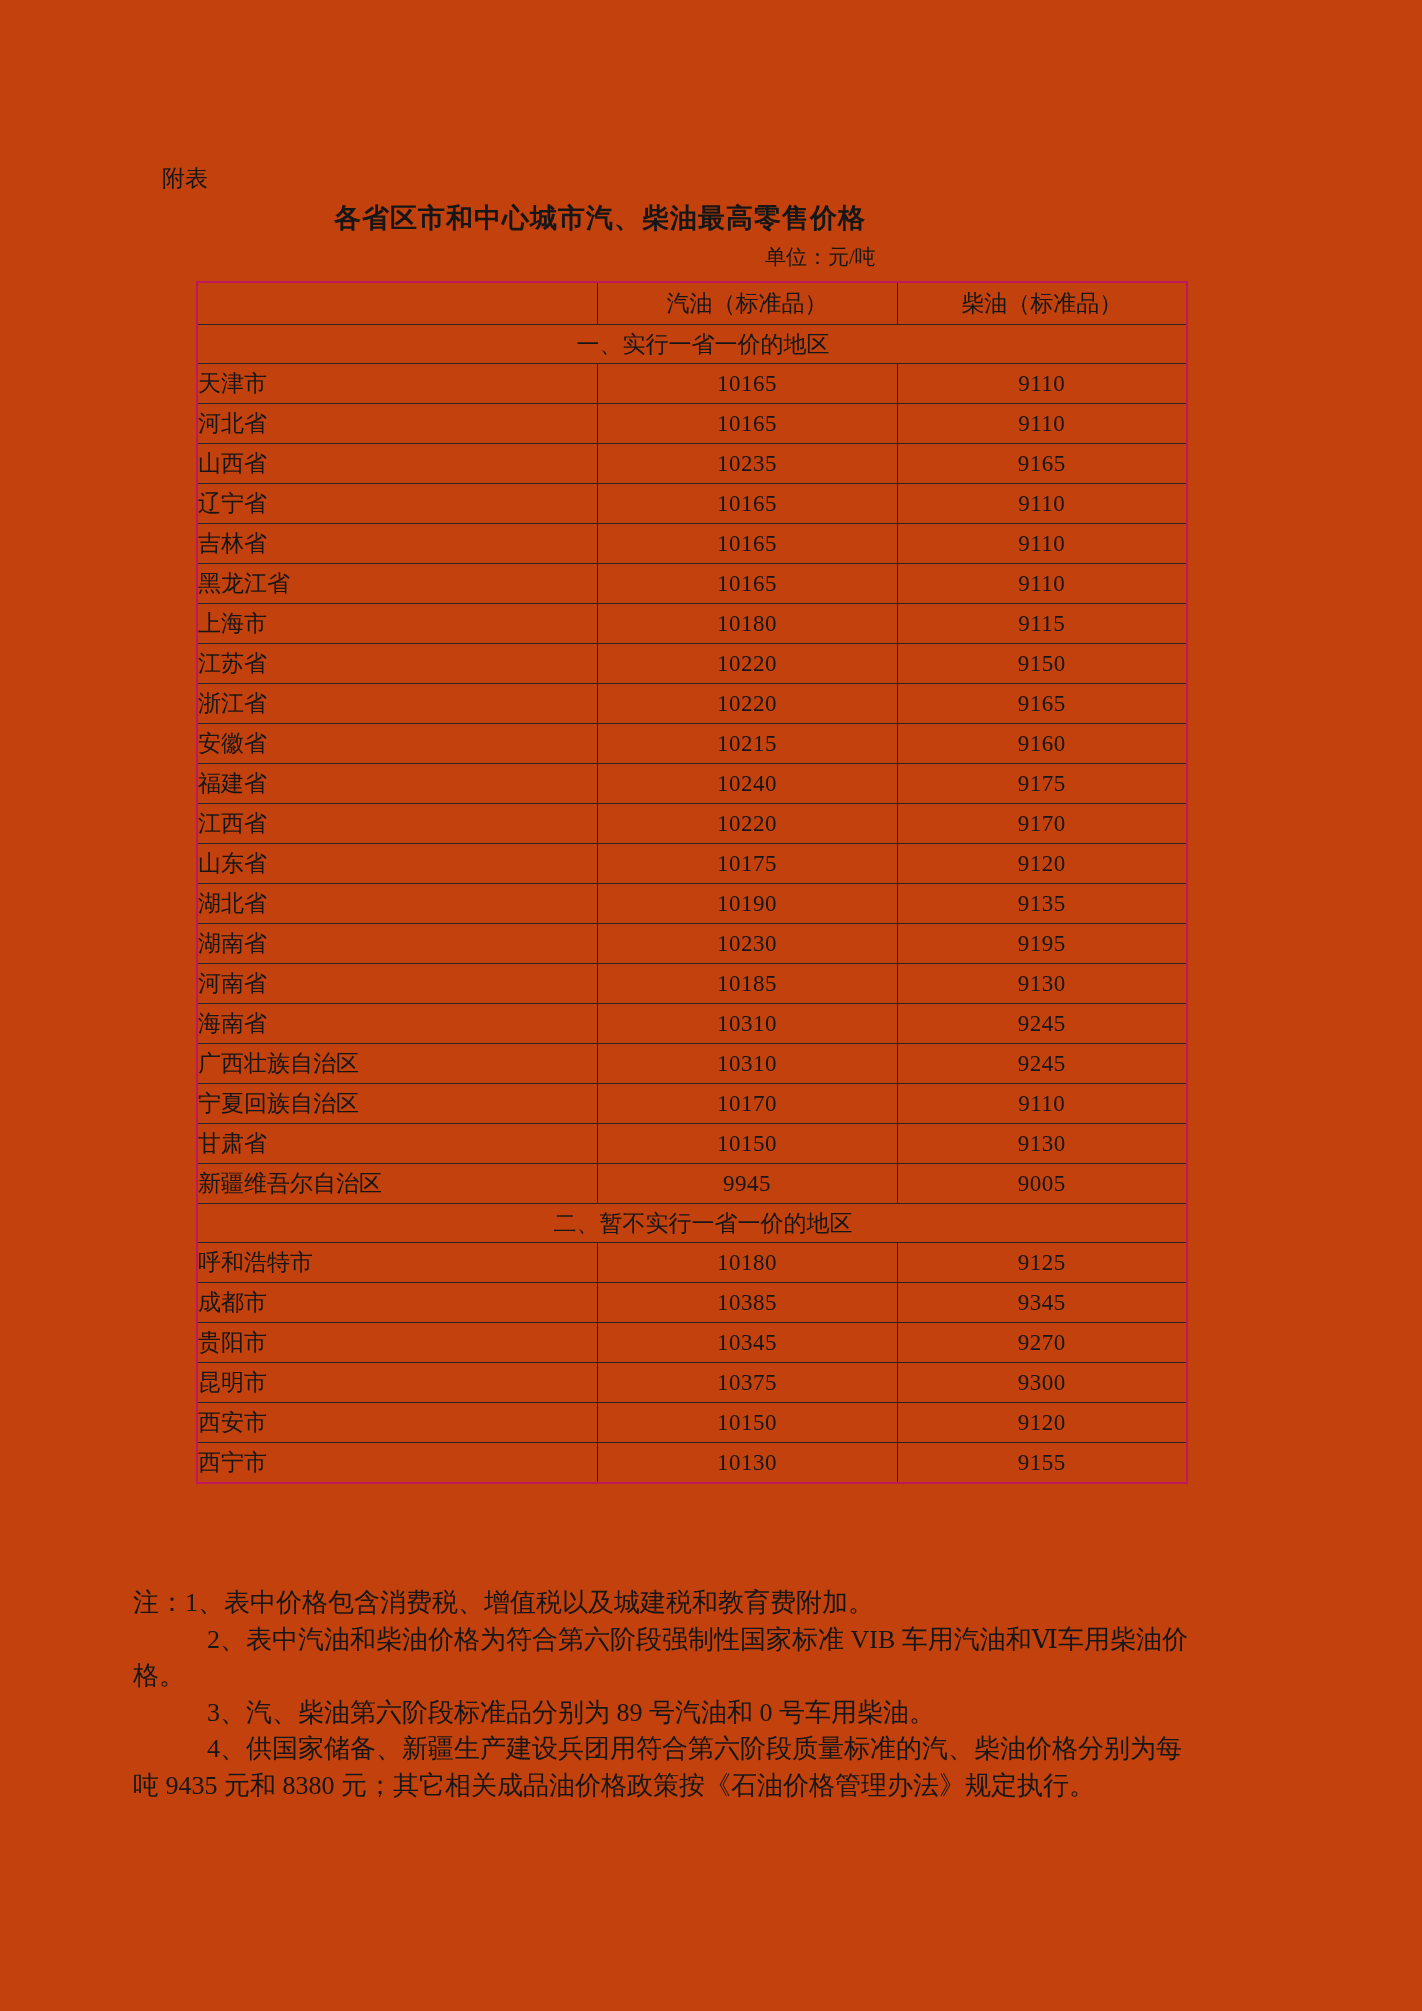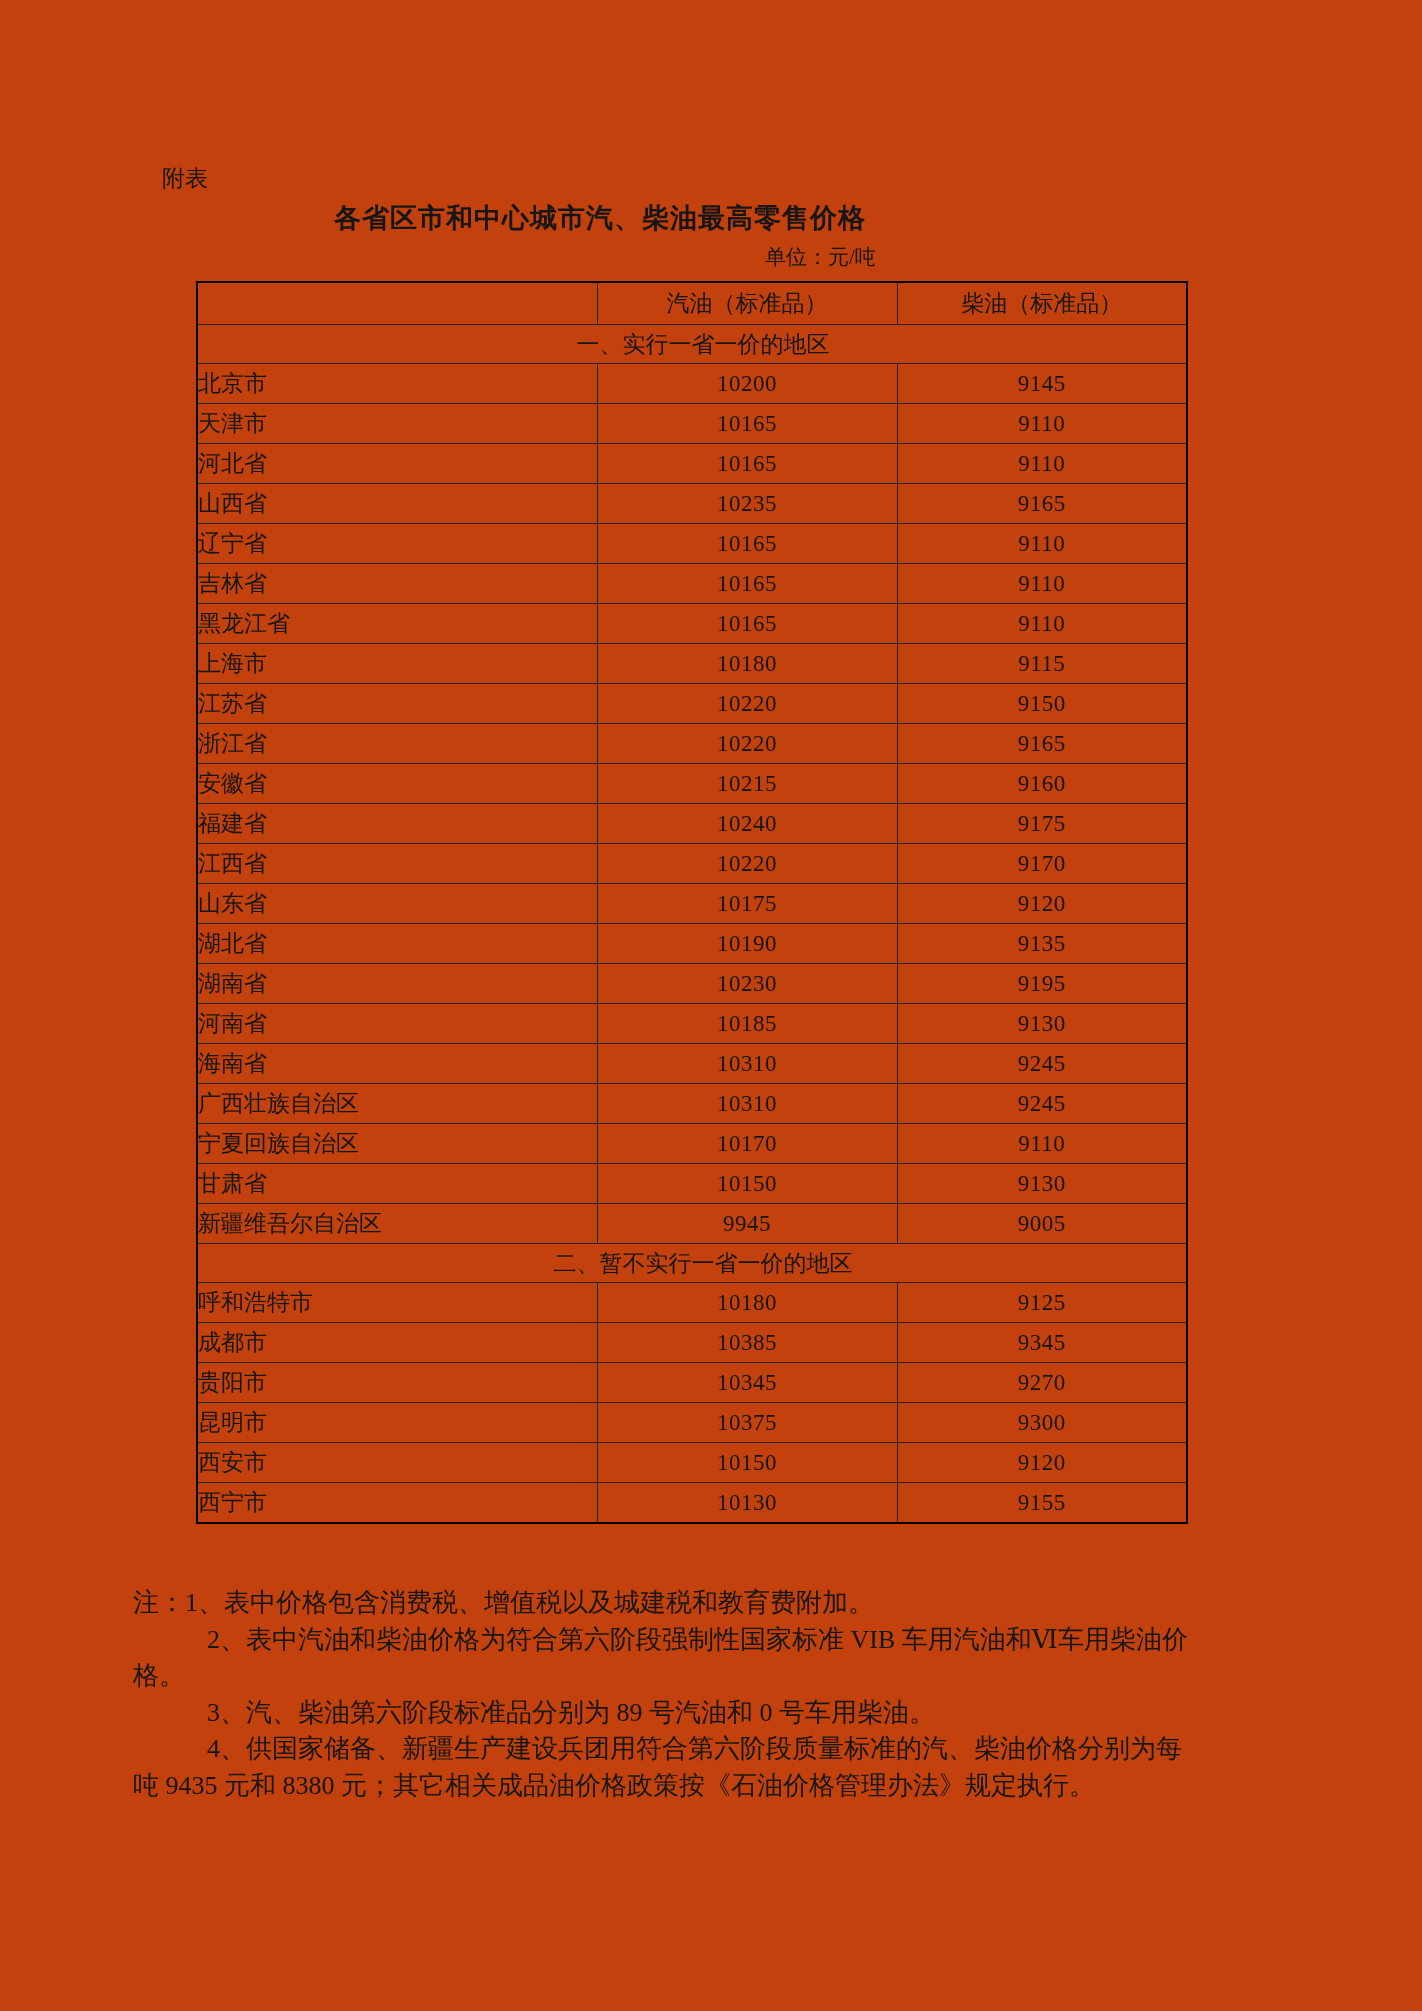--- a/index.html
+++ b/index.html
@@ -41,21 +41,21 @@
     font-size: 21px;
     line-height: 28px;
   }
   table.price-table {
     position: absolute;
     left: 196px;
     top: 281px;
     border-collapse: collapse;
     table-layout: fixed;
     width: 990px;
-    border: 2px solid #000000;
+    border: 2px solid #be185d;
   }
   table.price-table col.c-region   { width: 400px; }
   table.price-table col.c-gasoline { width: 300px; }
   table.price-table col.c-diesel   { width: 290px; }
   table.price-table th, table.price-table td {
     border: 1.5px solid #262626;
     font-size: 23px;
     font-weight: normal;
     vertical-align: middle;
     padding: 0;
@@ -103,25 +103,20 @@
         <th></th>
         <th>汽油（标准品）</th>
         <th>柴油（标准品）</th>
       </tr>
     </thead>
     <tbody>
         <tr class="section-row">
           <td colspan="3">一、实行一省一价的地区</td>
         </tr>
         <tr class="price-row">
-          <td class="region-cell">北京市</td>
-          <td class="num-cell">10200</td>
-          <td class="num-cell">9145</td>
-        </tr>
-        <tr class="price-row">
           <td class="region-cell">天津市</td>
           <td class="num-cell">10165</td>
           <td class="num-cell">9110</td>
         </tr>
         <tr class="price-row">
           <td class="region-cell">河北省</td>
           <td class="num-cell">10165</td>
           <td class="num-cell">9110</td>
         </tr>
         <tr class="price-row">

